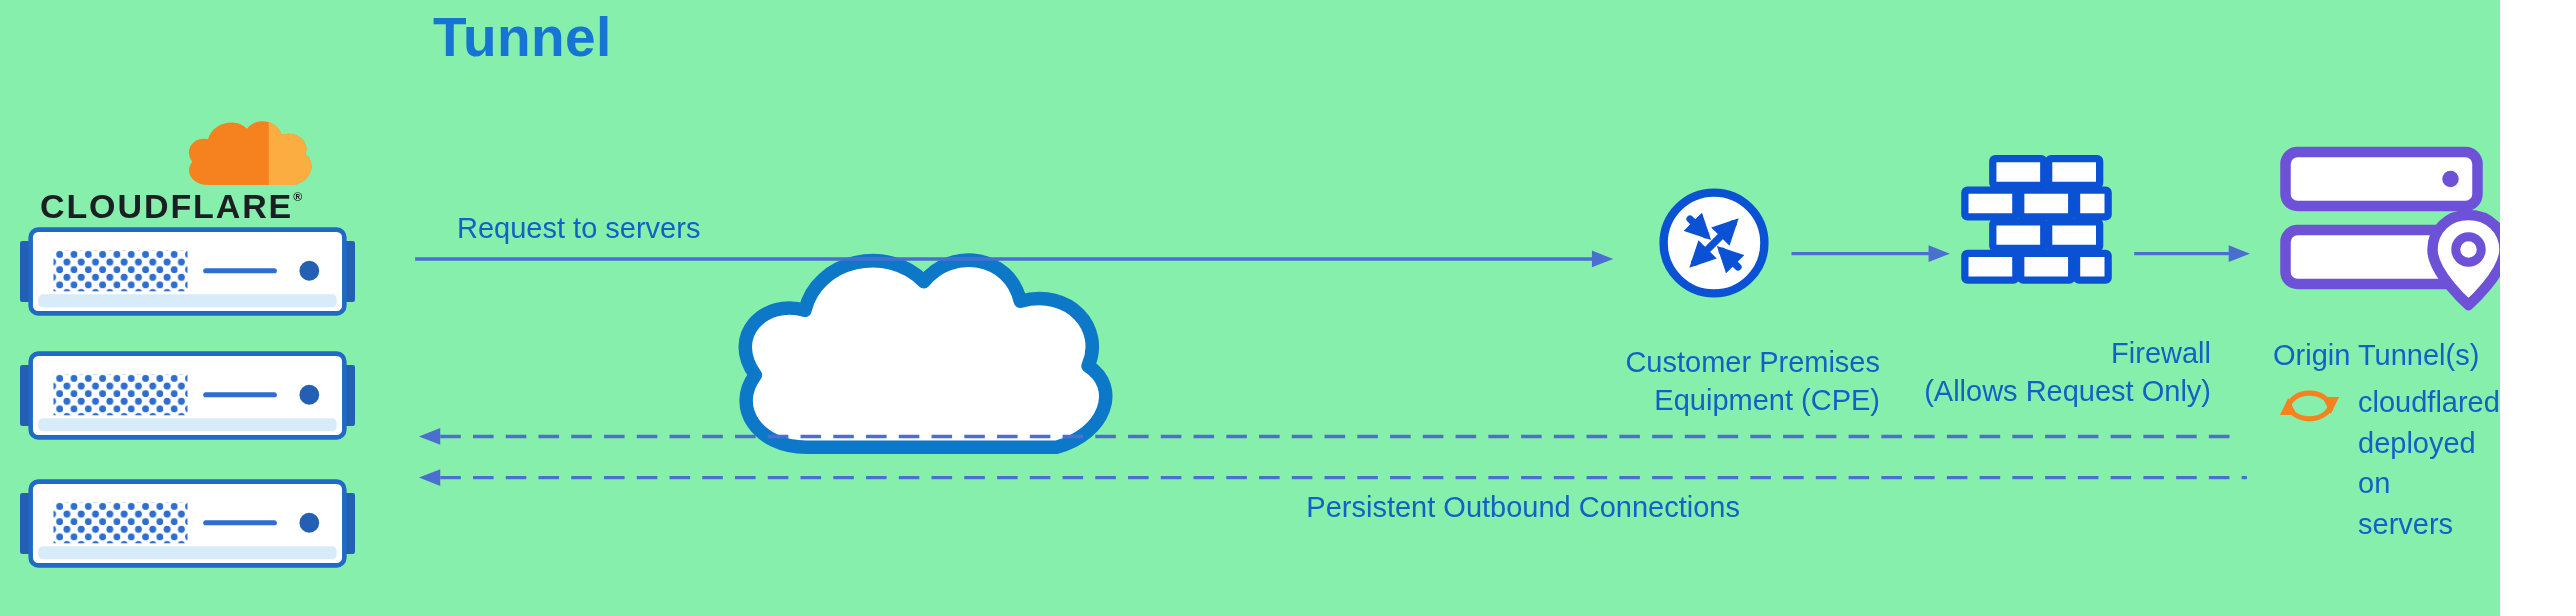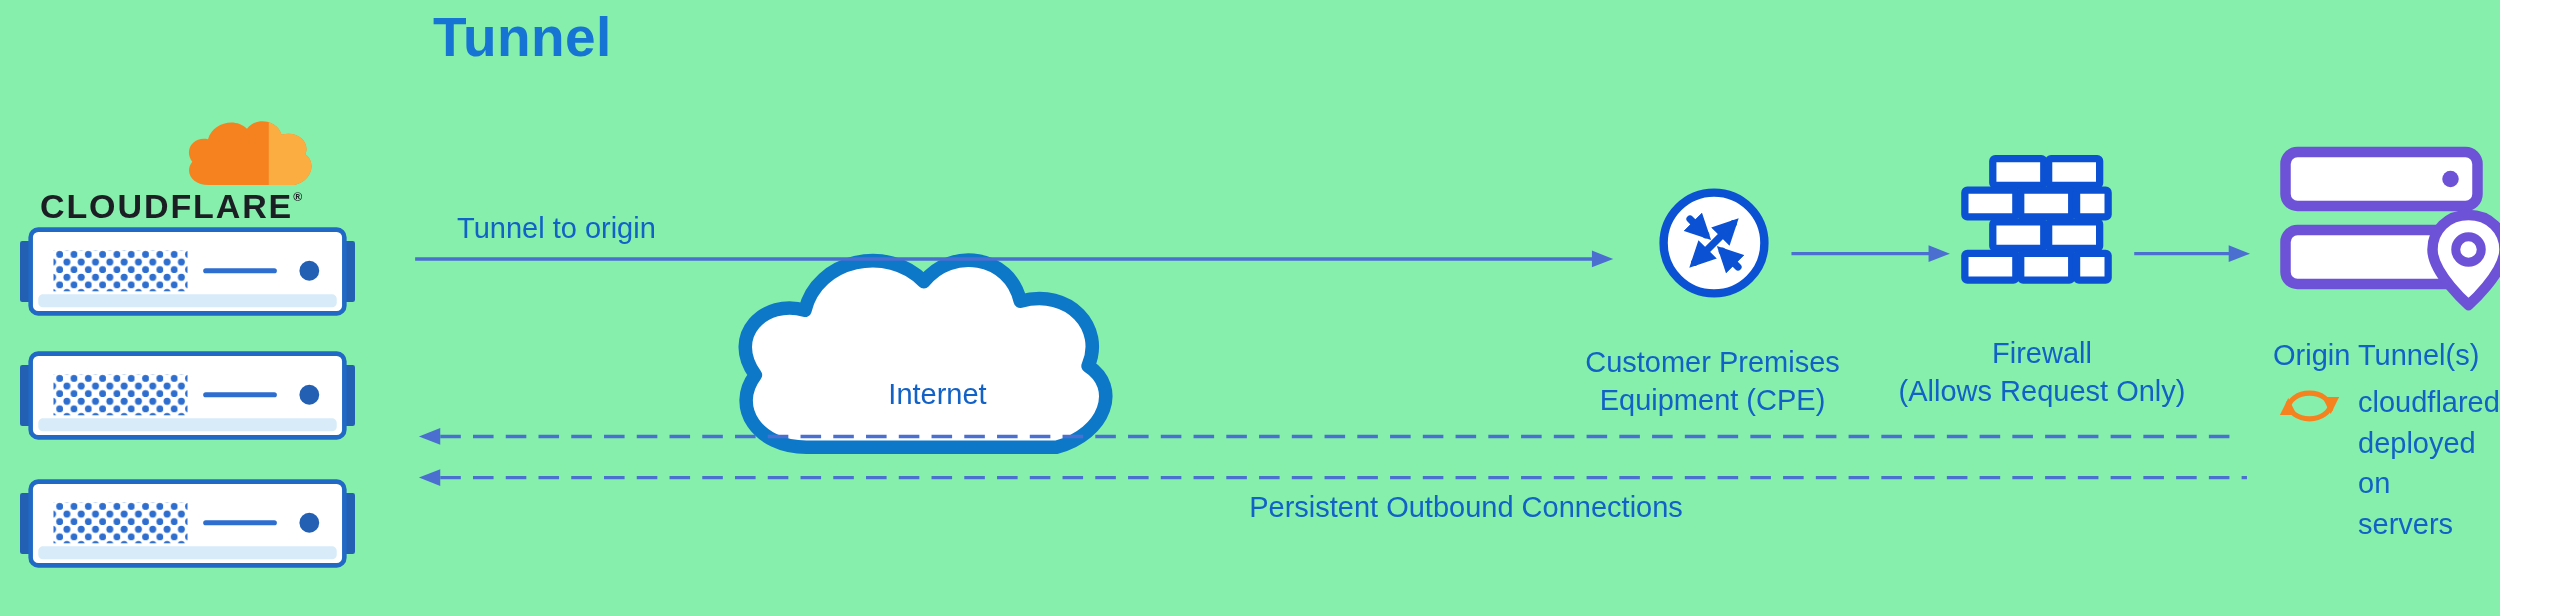--- a/index.html
+++ b/index.html
@@ -19,21 +19,21 @@
     color: var(--title-blue);
     letter-spacing: 0.4px;
   }
 
   .label {
     color: var(--label-blue);
     font-size: 29px;
     line-height: 1.3;
   }
   .pre { white-space: pre-line; }
-  .center { text-align: center; }
+  .center { text-align: right; }
 
   .brand {
     font-size: 34px;
     font-weight: 800;
     color: var(--brand-text);
     letter-spacing: 1.9px;
     white-space: nowrap;
   }
   .brand sup { font-size: 12.2px; vertical-align: 17px; letter-spacing: 0; }
 
@@ -125,26 +125,25 @@
   <svg class="abs" style="left:20px; top:479px;" width="335" height="89" viewBox="0 0 220 58" aria-hidden="true">
     <rect class="srv-tab" x="0" y="9" width="8" height="40" rx="1.5"></rect>
     <rect class="srv-tab" x="212" y="9" width="8" height="40" rx="1.5"></rect>
     <rect class="srv-body" x="7" y="1.5" width="206" height="55" rx="5"></rect>
     <rect class="srv-band" x="12" y="44" width="196" height="8.5" rx="3"></rect>
     <rect x="22" y="15" width="88" height="27" fill="url(#srv-dots)"></rect>
     <line class="srv-line" x1="122" y1="28.5" x2="167" y2="28.5"></line>
     <circle class="srv-led" cx="190" cy="28.5" r="6.5"></circle>
   </svg>
 
-  <div class="abs label" style="left:457px; top:210px;">Tunnel to origin</div>
+  <div class="abs label" style="left:457px; top:210px;">Request to servers</div>
 
   <svg class="abs" style="left:711px; top:235px;" width="453" height="256" viewBox="0 0 300 170" aria-hidden="true">
     <path class="cloud-path" d="M63 141 C30 141 13 114 29 93 C10 67 35 42 62 50 C70 16 117 6 141 31 C159 8 198 13 205 44 C238 35 261 62 250 87 C272 101 262 132 229 141 Z"></path>
   </svg>
-  <div class="abs label center" style="left:823px; top:376px; width:229px;">Internet</div>
 
   <svg class="abs" style="left:1654px; top:183px;" width="120" height="120" viewBox="0 0 100 100" aria-hidden="true">
     <defs>
       <marker id="mh" viewBox="0 0 10 10" refX="7" refY="5" markerWidth="3.6" markerHeight="3.6" orient="auto-start-reverse">
         <path class="icon-fill" d="M0 0 L10 5 L0 10 Z"></path>
       </marker>
     </defs>
     <circle class="icon-circle" cx="50" cy="50" r="42"></circle>
     <line class="icon-line" x1="34" y1="66" x2="66" y2="34" marker-start="url(#mh)" marker-end="url(#mh)"></line>
     <line class="icon-line" x1="30" y1="30" x2="43" y2="43" marker-end="url(#mh)"></line>

